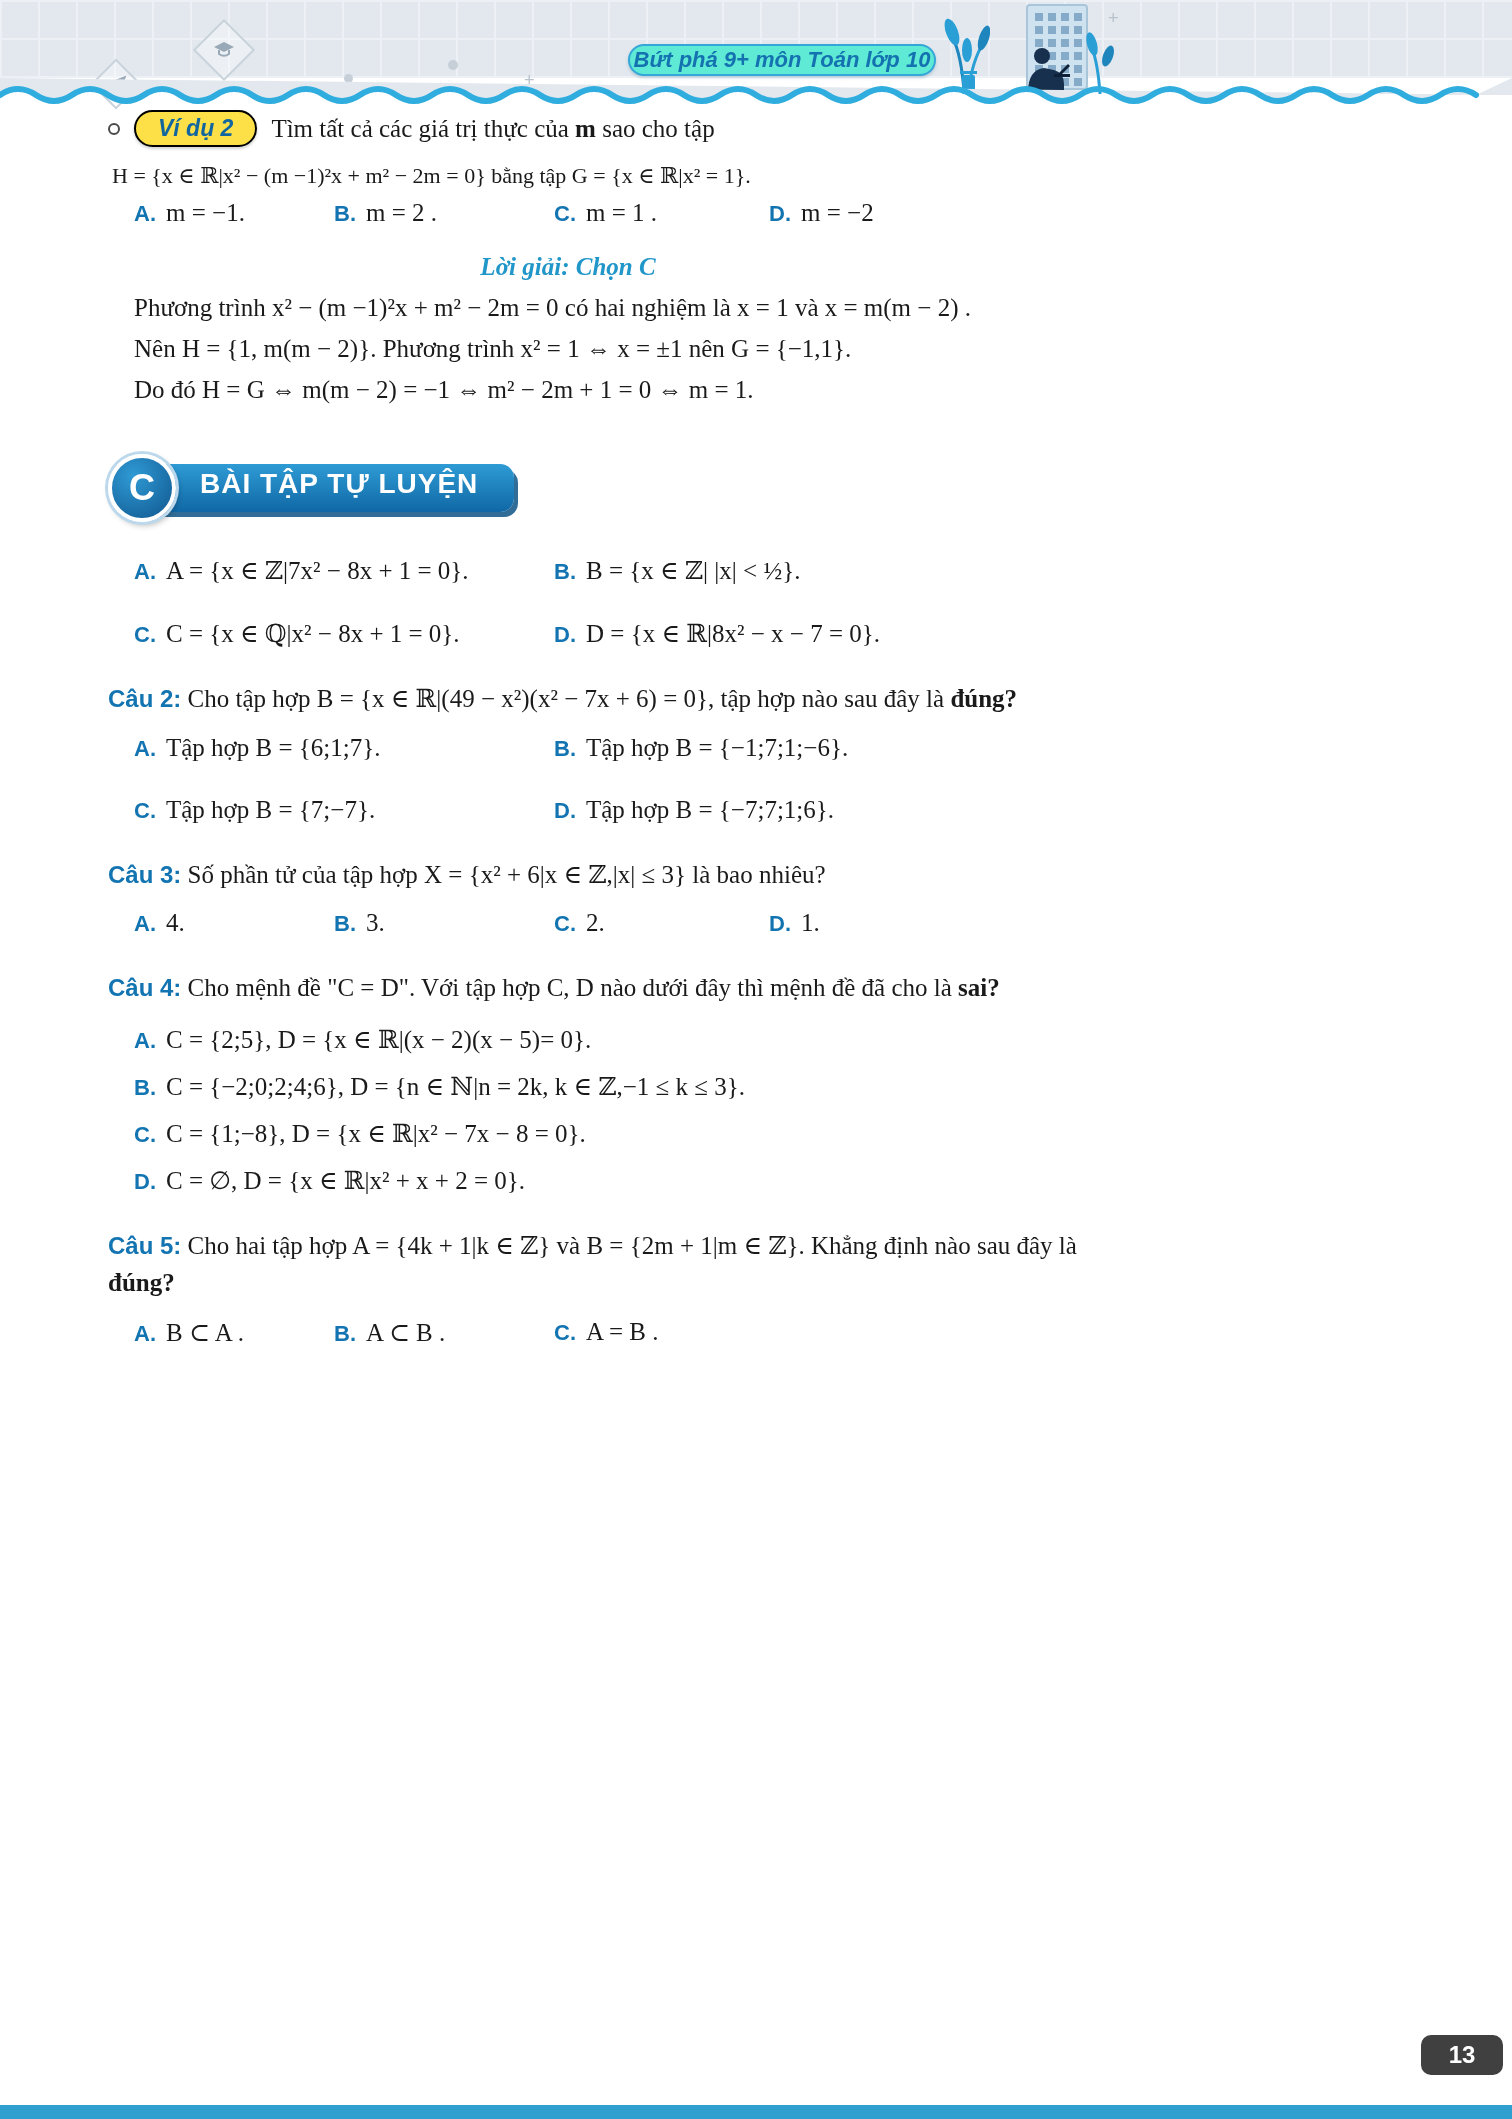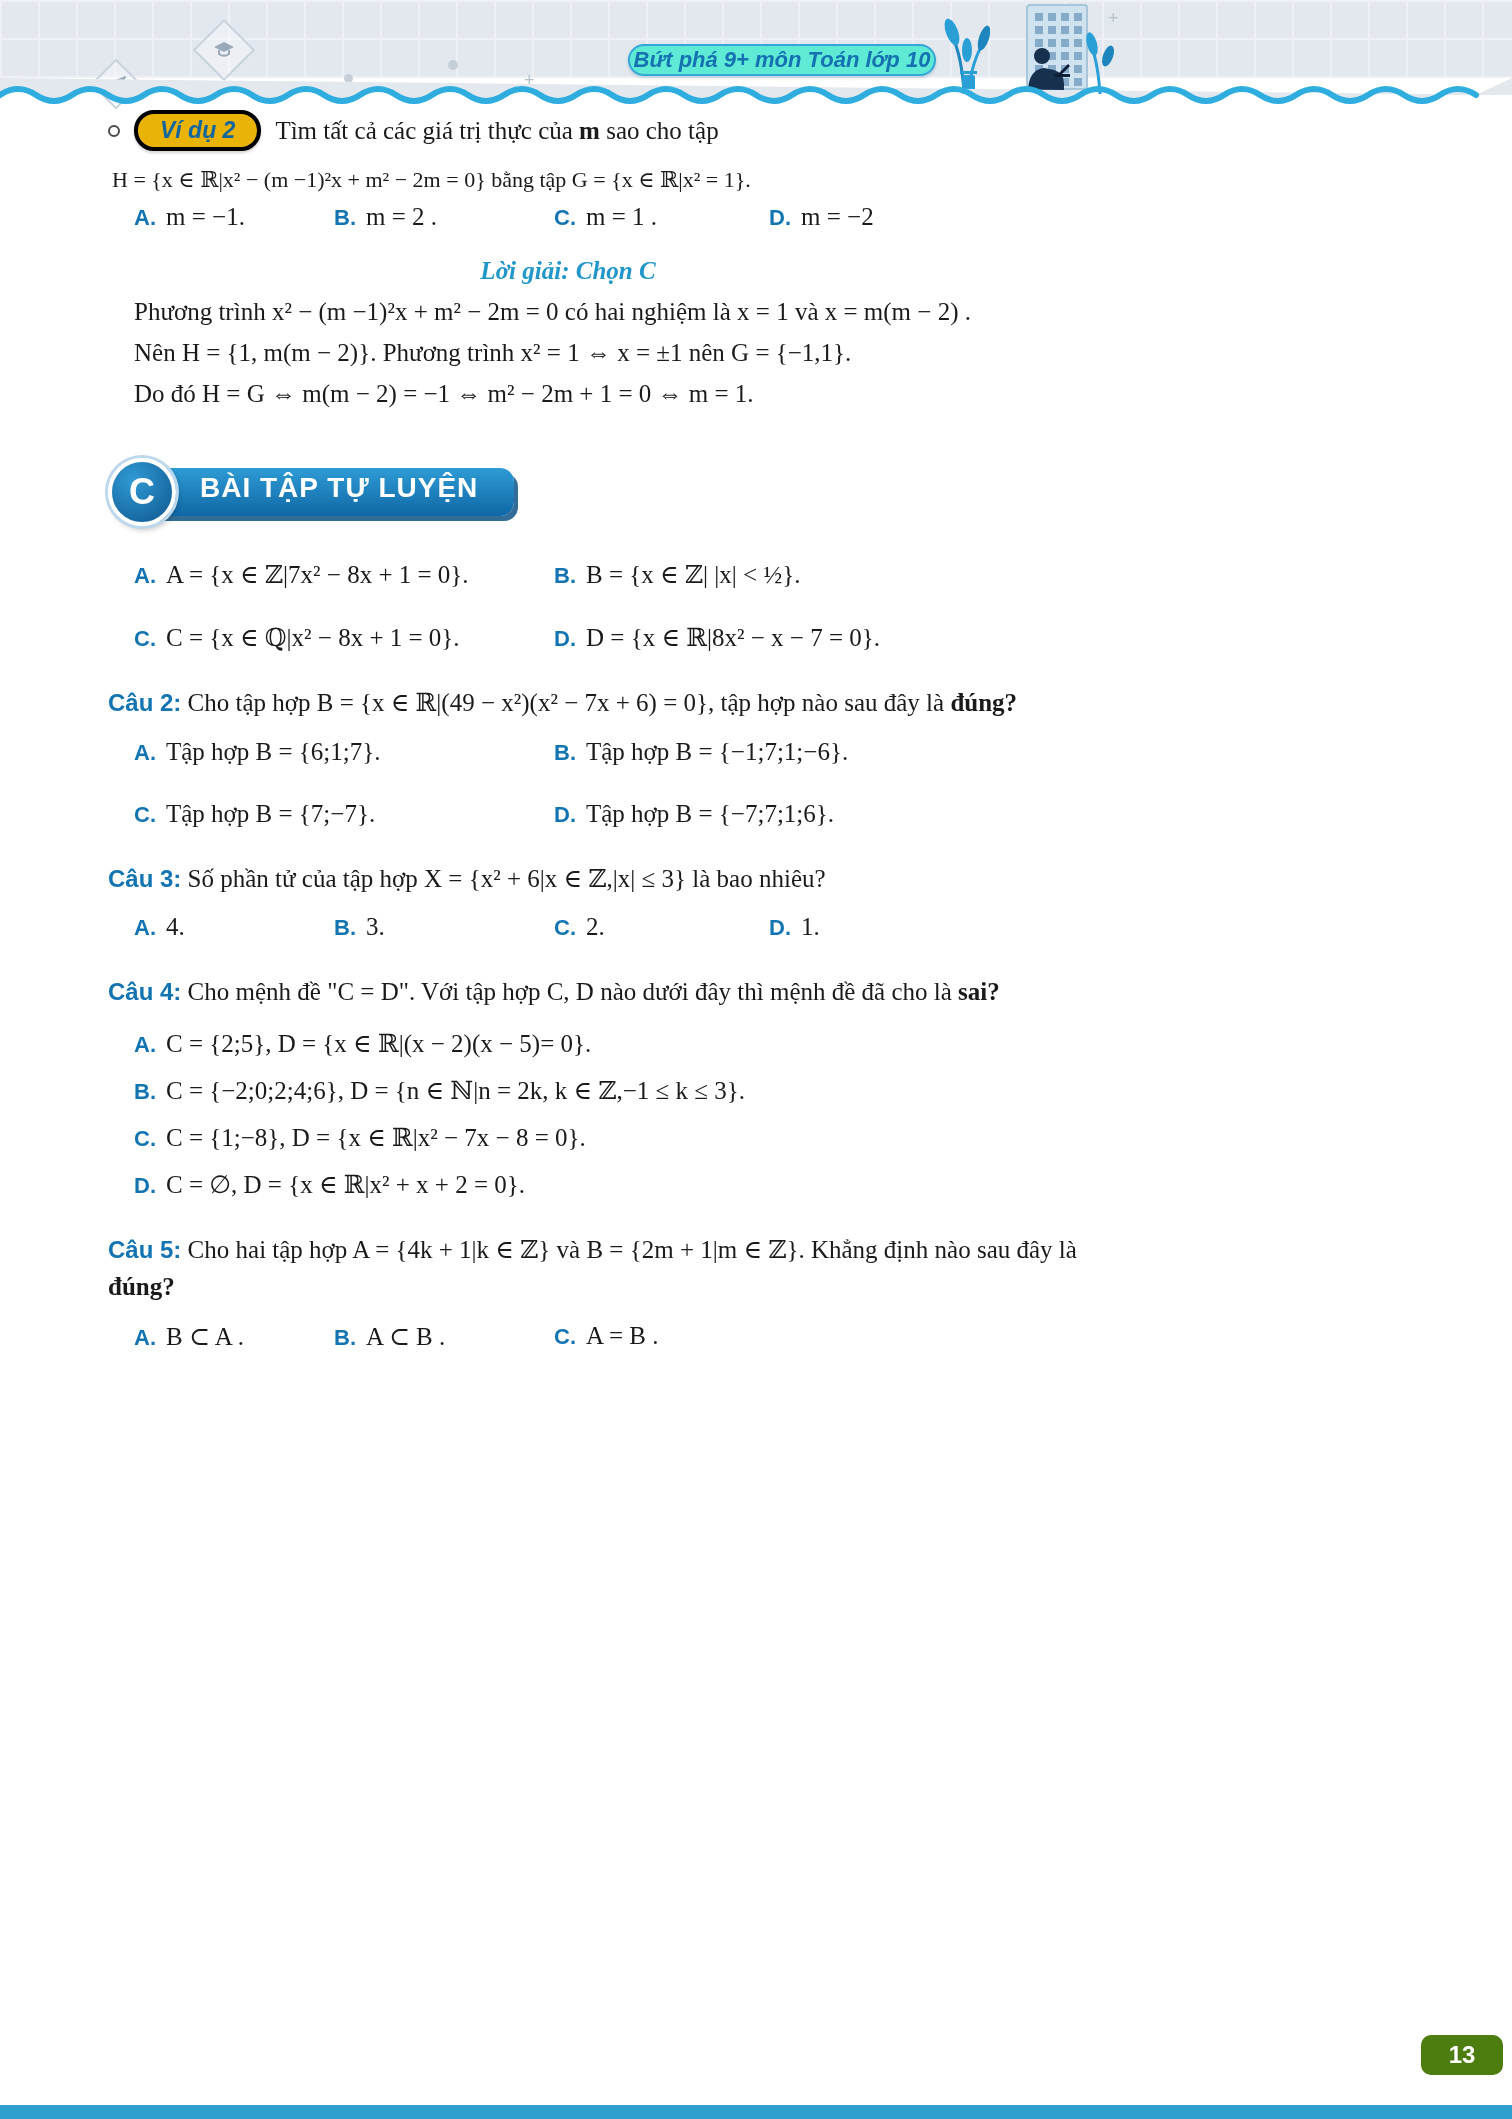--- a/index.html
+++ b/index.html
@@ -45,21 +45,21 @@
                0 26px,13px 26px,26px 26px,39px 26px, 0 39px,13px 39px,26px 39px,39px 39px,
                0 52px,13px 52px,26px 52px,39px 52px, 0 65px,13px 65px,26px 65px,39px 65px; }
   .bin { position:absolute; left:12px; bottom:2px; width:13px; height:17px; background:#2a9fd6; border-radius:2px; }
   .bin:before { content:""; position:absolute; left:-2px; top:-4px; width:17px; height:3px; background:#2a9fd6; }
 
   
   .content { position:relative; z-index:5; padding:32px 110px 0 108px; }
 
   .ex-row { display:flex; align-items:center; gap:14px; }
   .o-circle { width:12px; height:12px; border:2.5px solid #4a4a4a; border-radius:50%; flex:none; }
-  .vd-pill { border:4px solid #000000; border-radius:20px; padding:3px 22px; background:#eab308;
+  .vd-pill { border:2px solid #000000; border-radius:20px; padding:3px 22px; background:#fde047;
     box-shadow:0 2px 3px rgba(0,0,0,.18); }
   .vd-pill span { color:#12669f; font:italic bold 23px "Liberation Sans",sans-serif; }
   .ex-intro { font-size:25px; }
   .mvar { font-weight:bold; }
 
   .formula { margin:16px 0 10px 4px; font-size:22px; }
 
   .choices4 { display:grid; grid-template-columns:200px 220px 215px 1fr; margin:8px 0 0 26px; font-size:25px; }
   .choices2 { display:grid; grid-template-columns:420px 1fr; row-gap:34px; margin:16px 0 0 26px; font-size:25px; }
   .choices-stack .choice { margin:18px 0 0 26px; font-size:25px; }
@@ -90,21 +90,21 @@
     border-radius:8px 14px 14px 8px; box-shadow:4px 5px 0 rgba(13,84,132,.85); }
   .sec-banner span { color:#fff; font:bold 28px "Liberation Sans",sans-serif; letter-spacing:1px; }
 
   .question { margin-top:32px; }
   .q-text { font-size:25px; line-height:1.5; }
   .q-label { color:#1374b2; font:bold 24px "Liberation Sans",sans-serif; }
   .q-bold { font-weight:bold; }
 
   
   .page-tab { position:absolute; right:9px; bottom:44px; width:82px; height:40px; z-index:6;
-    background:#4d7c0f; border-radius:10px; display:flex; align-items:center; justify-content:center; }
+    background:#404040; border-radius:10px; display:flex; align-items:center; justify-content:center; }
   .page-tab span { color:#fff; font:bold 24px "Liberation Sans",sans-serif; }
   .bottom-bar { position:absolute; left:0; right:0; bottom:0; height:14px; background:#2f9fd0; z-index:6; }
 </style>
 </head>
 <body>
 
 <header class="hdr">
   <div class="hdr-grid"></div>
 
   <div class="diamond d1">

